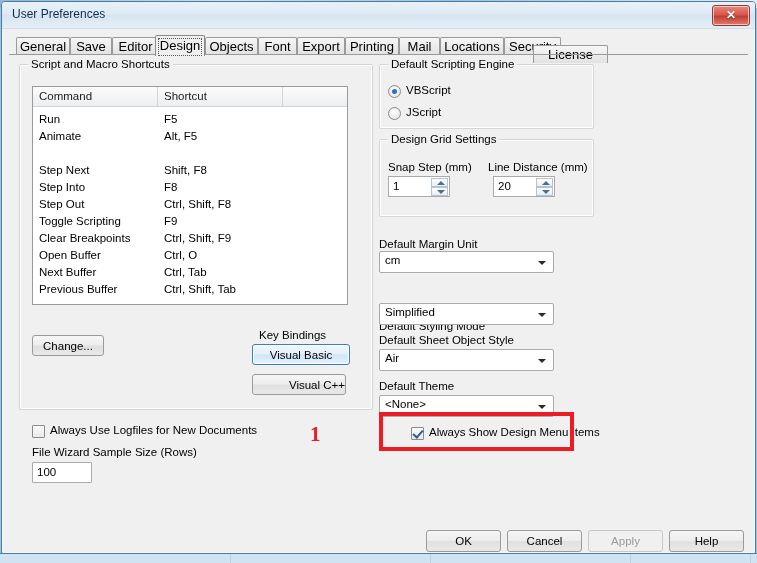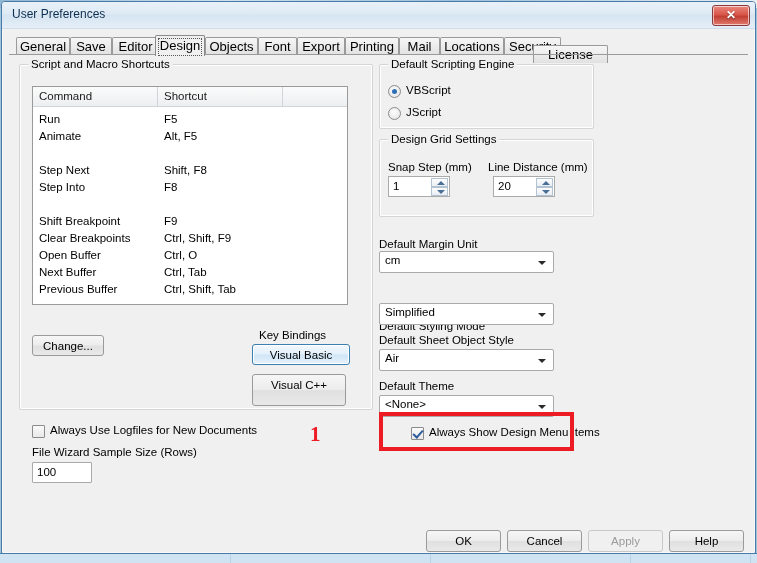--- a/index.html
+++ b/index.html
@@ -171,22 +171,26 @@
       <span class="c2">Alt, F5</span>
       </div>
     <div class="lvrow" style="top:75px;">
       <span class="c1">Step Next</span>
       <span class="c2">Shift, F8</span>
       </div>
     <div class="lvrow" style="top:92px;">
       <span class="c1">Step Into</span>
       <span class="c2">F8</span>
       </div>
+    <div class="lvrow" style="top:109px;">
+      <span class="c1">Step Out</span>
+      <span class="c2">Ctrl, Shift, F8</span>
+      </div>
     <div class="lvrow" style="top:126px;">
-      <span class="c1">Shift Breakpoint</span>
+      <span class="c1">Toggle Scripting</span>
       <span class="c2">F9</span>
       </div>
     <div class="lvrow" style="top:143px;">
       <span class="c1">Clear Breakpoints</span>
       <span class="c2">Ctrl, Shift, F9</span>
       </div>
     <div class="lvrow" style="top:160px;">
       <span class="c1">Open Buffer</span>
       <span class="c2">Ctrl, O</span>
       </div>
@@ -196,21 +200,21 @@
       </div>
     <div class="lvrow" style="top:194px;">
       <span class="c1">Previous Buffer</span>
       <span class="c2">Ctrl, Shift, Tab</span>
       </div>
   </div>
 
   <div class="btn" style="left:30px;top:333px;width:72px;height:21px;line-height:20px;">Change...</div>
   <div class="lbl" style="left:257px;top:327px;">Key Bindings</div>
   <div class="btn default" style="left:250px;top:342px;width:98px;height:21px;line-height:20px;">Visual Basic</div>
-  <div class="btn" style="left:250px;top:372px;width:94px;height:32px;line-height:20px;">Visual C++</div>
+  <div class="btn" style="left:250px;top:372px;width:94px;height:21px;line-height:20px;text-align:right;">Visual C++</div>
 
   <div class="chk" style="left:30px;top:423px;"></div>
   <div class="lbl" style="left:30px;top:444px;">File Wizard Sample Size (Rows)</div>
   <div class="lbl" style="left:48px;top:422px;">Always Use Logfiles for New Documents</div>
   <div class="textbox" style="left:30px;top:460px;width:60px;height:21px;">
     <span class="val">100</span>
   </div>
 
   <div class="group" style="left:377px;top:62px;width:213px;height:63px;">
     <div class="legend">Default Scripting Engine</div>

